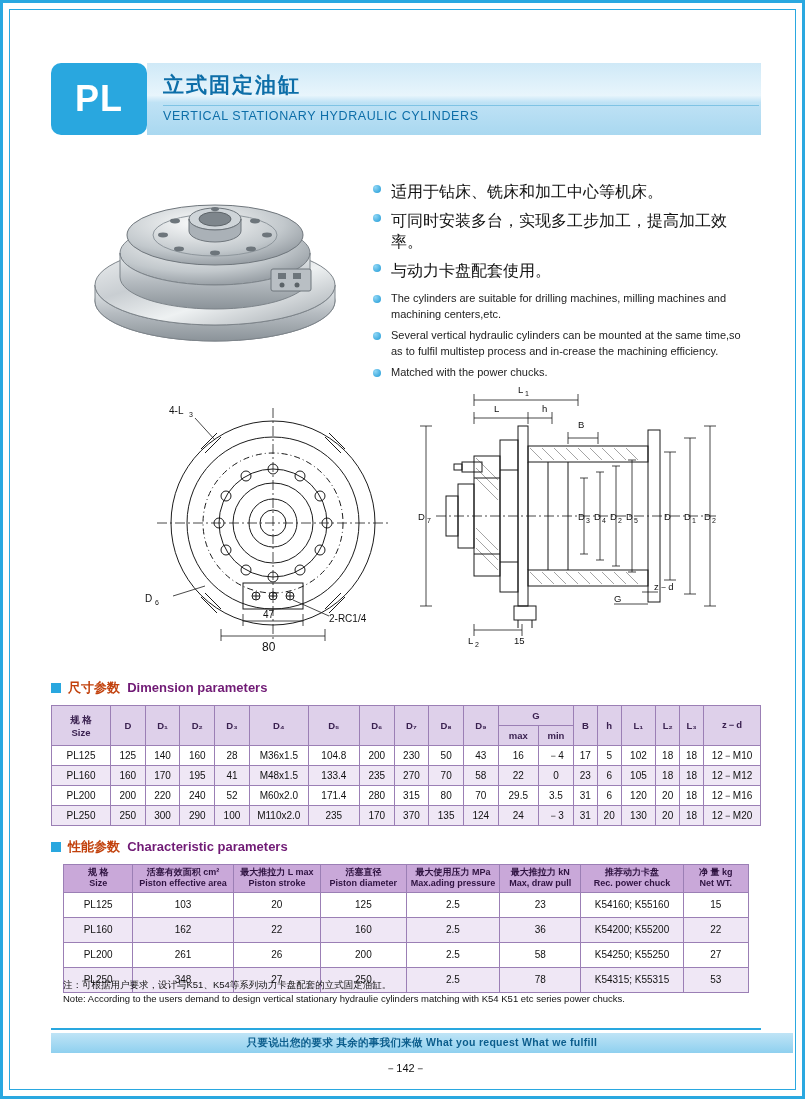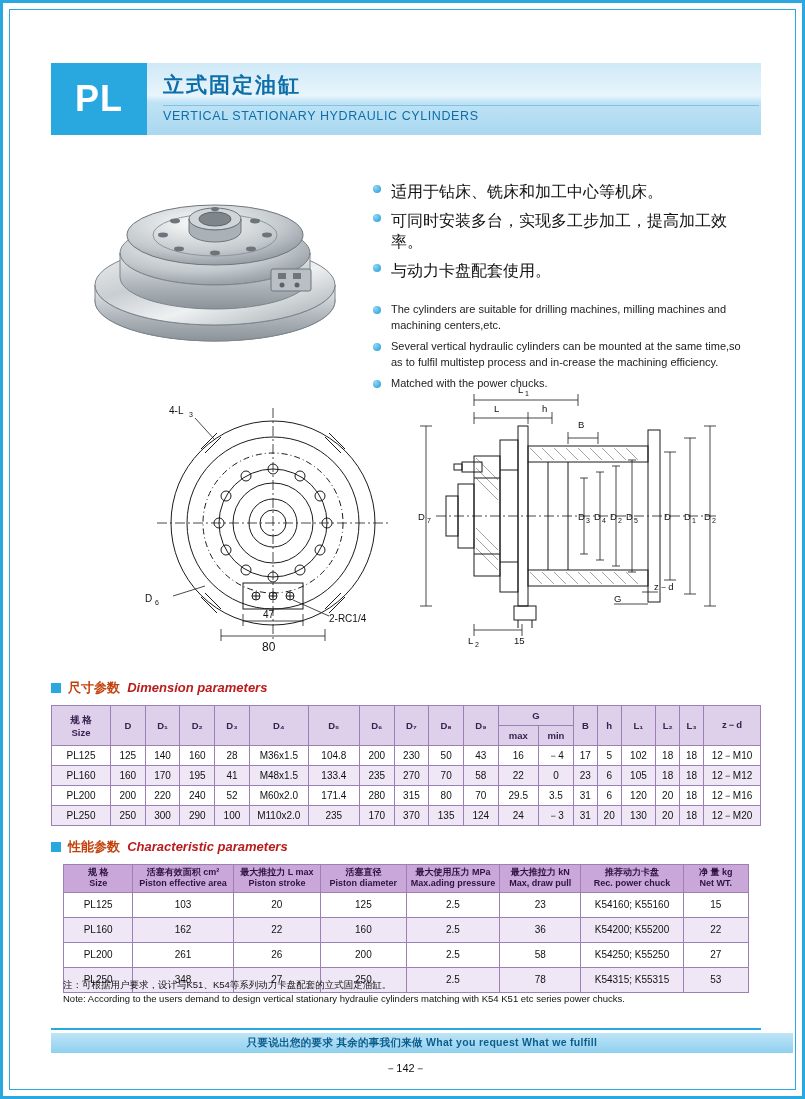--- a/index.html
+++ b/index.html
@@ -13,21 +13,21 @@
   }
   .page{position:relative;width:805px;height:1099px;
     border:3px solid #2aa8e0;box-sizing:border-box;}
   .page-inner{position:absolute;left:6px;top:6px;right:6px;bottom:6px;border:1px solid #2aa8e0;}
 
   
   .header{position:absolute;left:48px;top:60px;width:710px;height:72px;}
   .hdr-code{
     position:absolute;left:0;top:0;width:96px;height:72px;
     background:#29a7df;color:#fff;font-size:36px;font-weight:bold;
-    display:flex;align-items:center;justify-content:center;letter-spacing:1px;
+    display:flex;align-items:center;justify-content:center;letter-spacing:1px;border-radius:10px;
   }
   .hdr-bar{
     position:absolute;left:96px;top:0;width:614px;height:72px;
     background:linear-gradient(to bottom,#cfe9f7 0%,#e8f5fc 45%,#bfe2f5 55%,#a9d8f0 100%);
   }
   .hdr-cn{position:absolute;left:112px;top:8px;font-size:21px;font-weight:bold;color:#0d6ea8;letter-spacing:2px;}
   .hdr-rule{position:absolute;left:112px;top:42px;width:596px;height:1px;background:#7fc3e4;}
   .hdr-en{position:absolute;left:112px;top:46px;font-size:12.5px;color:#0d6ea8;letter-spacing:.6px;}
 
   
@@ -43,21 +43,21 @@
 
   
   .draw-left{position:absolute;left:140px;top:375px;width:260px;height:280px;}
   .draw-right{position:absolute;left:415px;top:375px;width:320px;height:280px;}
   .draw-left svg,.draw-right svg{display:block;}
 
   
   .sec{position:absolute;font-size:13px;font-weight:bold;color:#0a5f8f;}
   .sec .sq{display:inline-block;width:10px;height:10px;background:#29a7df;margin-right:7px;vertical-align:-1px;}
   .sec .cn{color:#c2410c;}
-  .sec .en{color:#b91c1c;font-weight:bold;font-style:italic;}
+  .sec .en{color:#701a75;font-weight:bold;}
   #sec-dim{left:48px;top:676px;}
   #sec-perf{left:48px;top:835px;}
 
   
   table{border-collapse:collapse;font-size:10px;}
   .tbl-dim{position:absolute;left:48px;top:702px;width:710px;}
   .tbl-dim th,.tbl-dim td{
     border:1px solid #9b7fb5;text-align:center;padding:0;height:19px;color:#111;
   }
   .tbl-dim thead th{background:#ded0ea;font-weight:bold;font-size:9.5px;color:#3a2150;}
@@ -151,21 +151,21 @@
     <rect x="218" y="100" width="8" height="6" fill="#6d757b"></rect>
     <circle cx="207" cy="112" r="2.5" fill="#5c6368"></circle>
     <circle cx="222" cy="112" r="2.5" fill="#5c6368"></circle>
   </svg>
  </div>
 
  <div class="features">
    <div class="feat"><span class="bullet"></span><span>适用于钻床、铣床和加工中心等机床。</span></div>
    <div class="feat"><span class="bullet"></span><span>可同时安装多台，实现多工步加工，提高加工效率。</span></div>
    <div class="feat"><span class="bullet"></span><span>与动力卡盘配套使用。</span></div>
-   <div class="feat en" style="margin-top:21px"><span class="bullet"></span><span>The cylinders are suitable for drilling machines, milling machines and machining centers,etc.</span></div>
+   <div class="feat en" style="margin-top:10px"><span class="bullet"></span><span>The cylinders are suitable for drilling machines, milling machines and machining centers,etc.</span></div>
    <div class="feat en"><span class="bullet"></span><span>Several vertical hydraulic cylinders can be mounted at the same time,so as to fulfil multistep process and in-crease  the machining efficiency.</span></div>
    <div class="feat en"><span class="bullet"></span><span>Matched with the power chucks.</span></div>
  </div>
 
  <div class="draw-left">
   <svg width="260" height="280" viewBox="0 0 260 280">
     <g fill="none" stroke="#1b1b1b" stroke-width="1">
       <circle cx="130" cy="145" r="102"></circle>
       <circle cx="130" cy="145" r="86"></circle>
       <circle cx="130" cy="145" r="70" stroke-dasharray="6 3 1 3"></circle>

